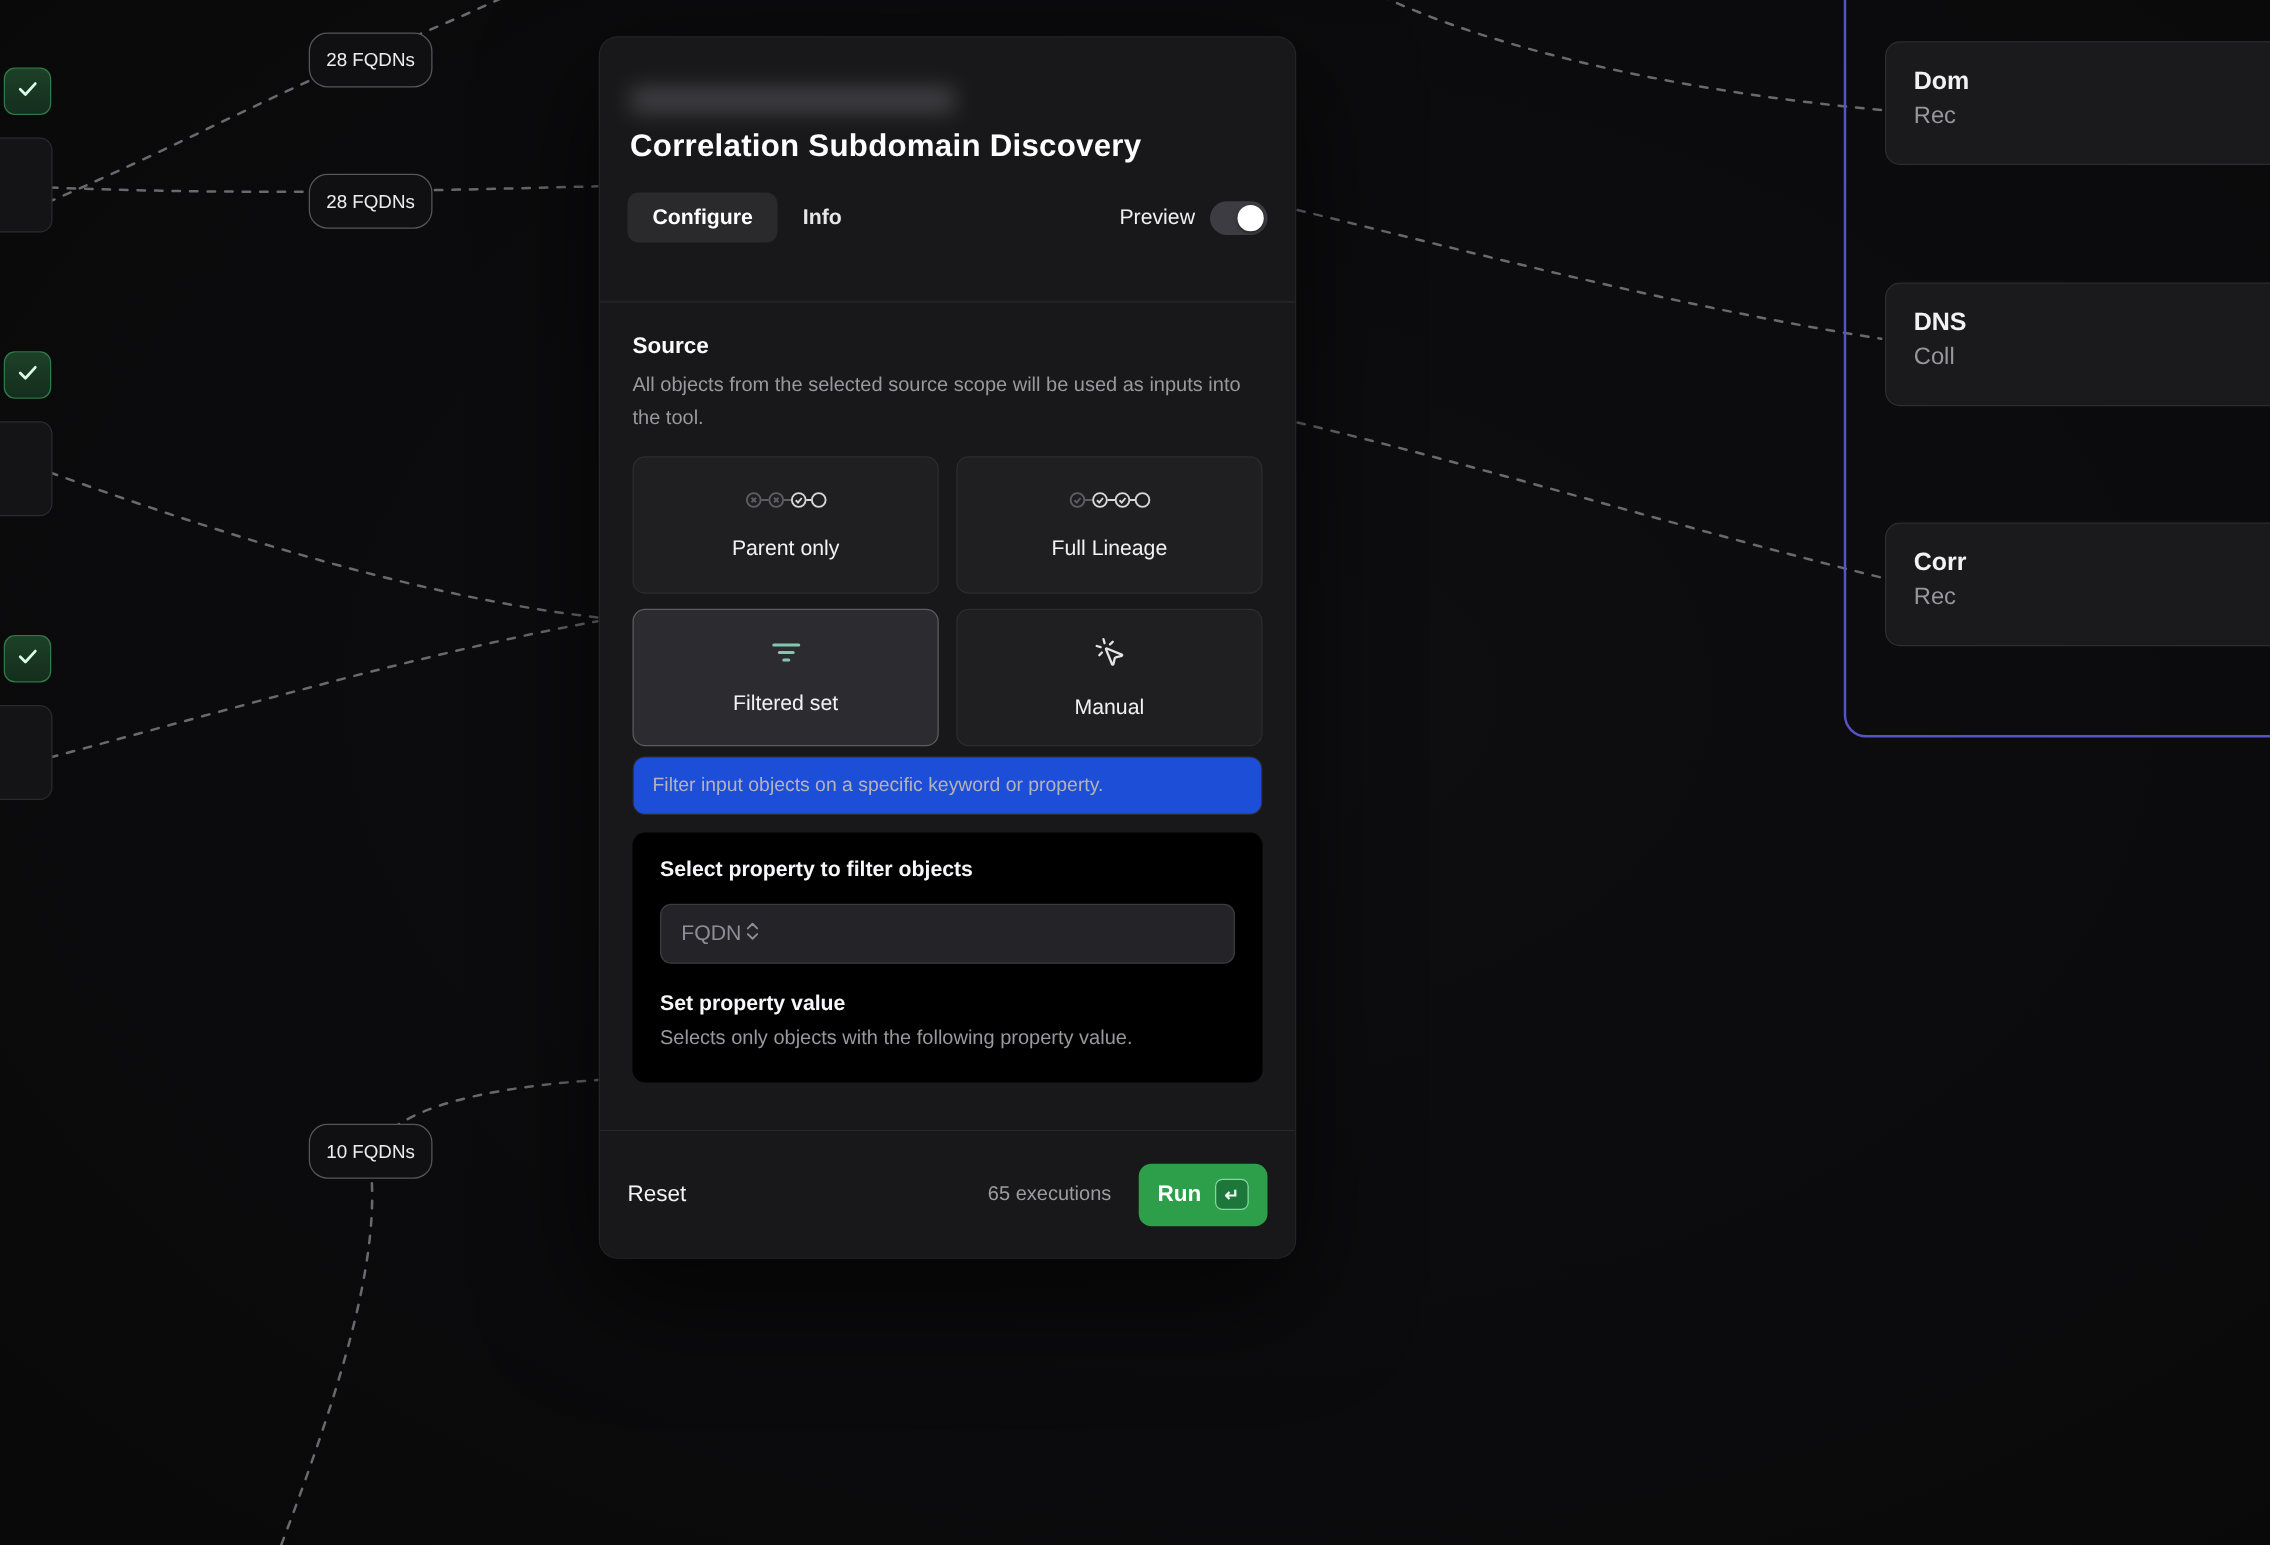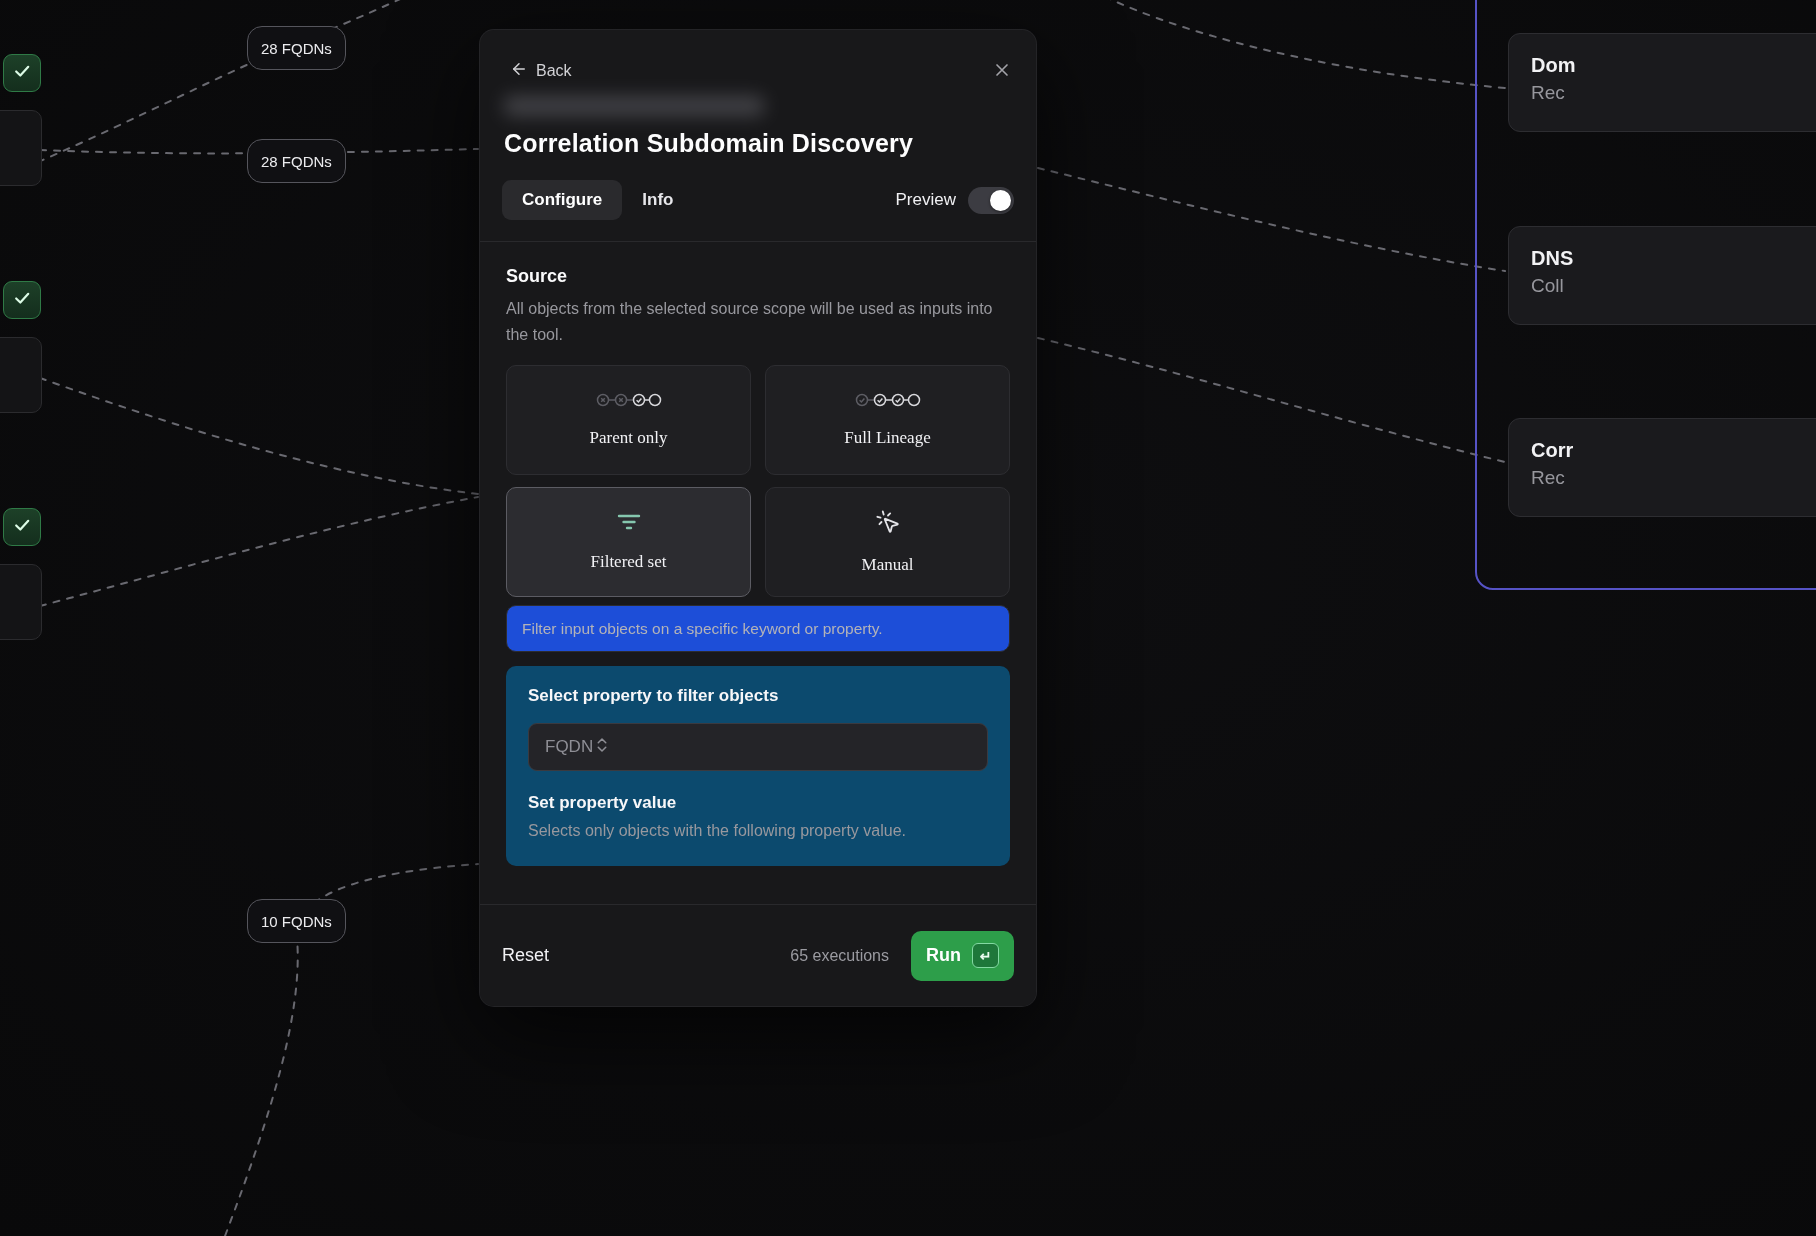--- a/index.html
+++ b/index.html
@@ -83,40 +83,40 @@
   }
   .toggle .knob {
     position:absolute; top:3px; left:22px; width:21px; height:21px; border-radius:50%;
     background:#fff; box-shadow:0 1px 3px rgba(0,0,0,.5);
   }
 
   .modal-body { position:absolute; top:212px; bottom:102px; left:0; right:0; padding:24px 26px 0; overflow:hidden; }
   .section-heading { font-size:18px; font-weight:700; color:#fafafb; }
   .section-desc { margin-top:9px; font-size:16px; line-height:26px; color:#98989e; max-width:492px; }
 
-  .options-grid { margin-top:17px; display:grid; grid-template-columns:1fr 1fr; gap:12px 14px;font-family:Liberation Serif, serif; }
+  .options-grid { margin-top:17px; display:grid; grid-template-columns:1fr 1fr; gap:12px 14px; }
   .option-card {
     height:110px; background:#1f1f22; border:1px solid #2d2d31; border-radius:10px;
     display:flex; flex-direction:column; align-items:center; justify-content:center; gap:16px; cursor:pointer;
   }
   .option-card.selected { background:#2c2c30; border:1px solid #5c5c63; }
   .option-label { font-size:17px; color:#f2f2f5; }
   .chain-icon circle, .chain-icon path, .chain-icon line { fill:none; stroke-width:1.5; }
   .dim { stroke:#5d5d64; }
   .lit { stroke:#d8d8dc; }
   .dot-fill { fill:#ffffff; stroke:none; }
   .filter-icon line { stroke:#85c7ae; stroke-width:2.4; stroke-linecap:round; }
   .cursor-icon path { stroke:#e4e4e8; stroke-width:1.7; fill:none; stroke-linecap:round; stroke-linejoin:round; }
 
   .hint-box {
     margin-top:8px; background:#1d4ed8; border:1px solid #2c2c30; border-radius:10px;
     padding:11px 15px; font-size:15.5px; line-height:23px; color:#b3b3b8; max-width:504px;
   }
 
-  .filter-box { margin-top:14px; background:#0c4a6e; border-radius:10px; padding:20px 22px 26px; }
+  .filter-box { margin-top:14px; background:#000000; border-radius:10px; padding:20px 22px 26px; }
   .filter-box h3 { font-size:17px; font-weight:700; color:#f7f7f9; }
   .select-control {
     margin-top:17px; height:48px; background:#242428; border:1px solid #3a3a40; border-radius:9px;
     display:flex; align-items:center; padding:0 14px 0 16px; cursor:pointer;
   }
   .select-value { font-size:17px; color:#8e8e95; }
   .select-control svg { margin-left:auto; stroke:#8e8e95; stroke-width:2; fill:none; stroke-linecap:round; stroke-linejoin:round; }
   .value-label { margin-top:22px; }
   .value-desc { margin-top:9px; font-size:16px; color:#98989e; }
 
@@ -186,38 +186,20 @@
   <div class="rc-sub">Coll</div>
 </div>
 <div class="right-card" style="top:418px">
   <div class="rc-title">Corr</div>
   <div class="rc-sub">Rec</div>
 </div>
 
 <div class="modal">
 
   <div class="modal-header">
-    <div class="header-row">
-      <button class="back-btn">
-        <span>
-          <svg width="18" height="18" viewBox="0 0 24 24">
-              <path d="M19 12H5"></path>
-              <path d="m12 19-7-7 7-7"></path>
-            </svg>
-        </span>
-        <span>Back</span>
-      </button>
-      <button class="close-btn">
-        <span>
-          <svg width="20" height="20" viewBox="0 0 24 24">
-              <path d="M6 6l12 12M18 6 6 18"></path>
-            </svg>
-        </span>
-      </button>
-    </div>
 
     <div class="blur-bar"></div>
     <h1 class="modal-title">Correlation Subdomain Discovery</h1>
 
     <div class="tabs-row">
       <div class="tab active">Configure</div>
       <div class="tab">Info</div>
       <div class="preview-group">
         <span class="preview-label">Preview</span>
         <div class="toggle">

